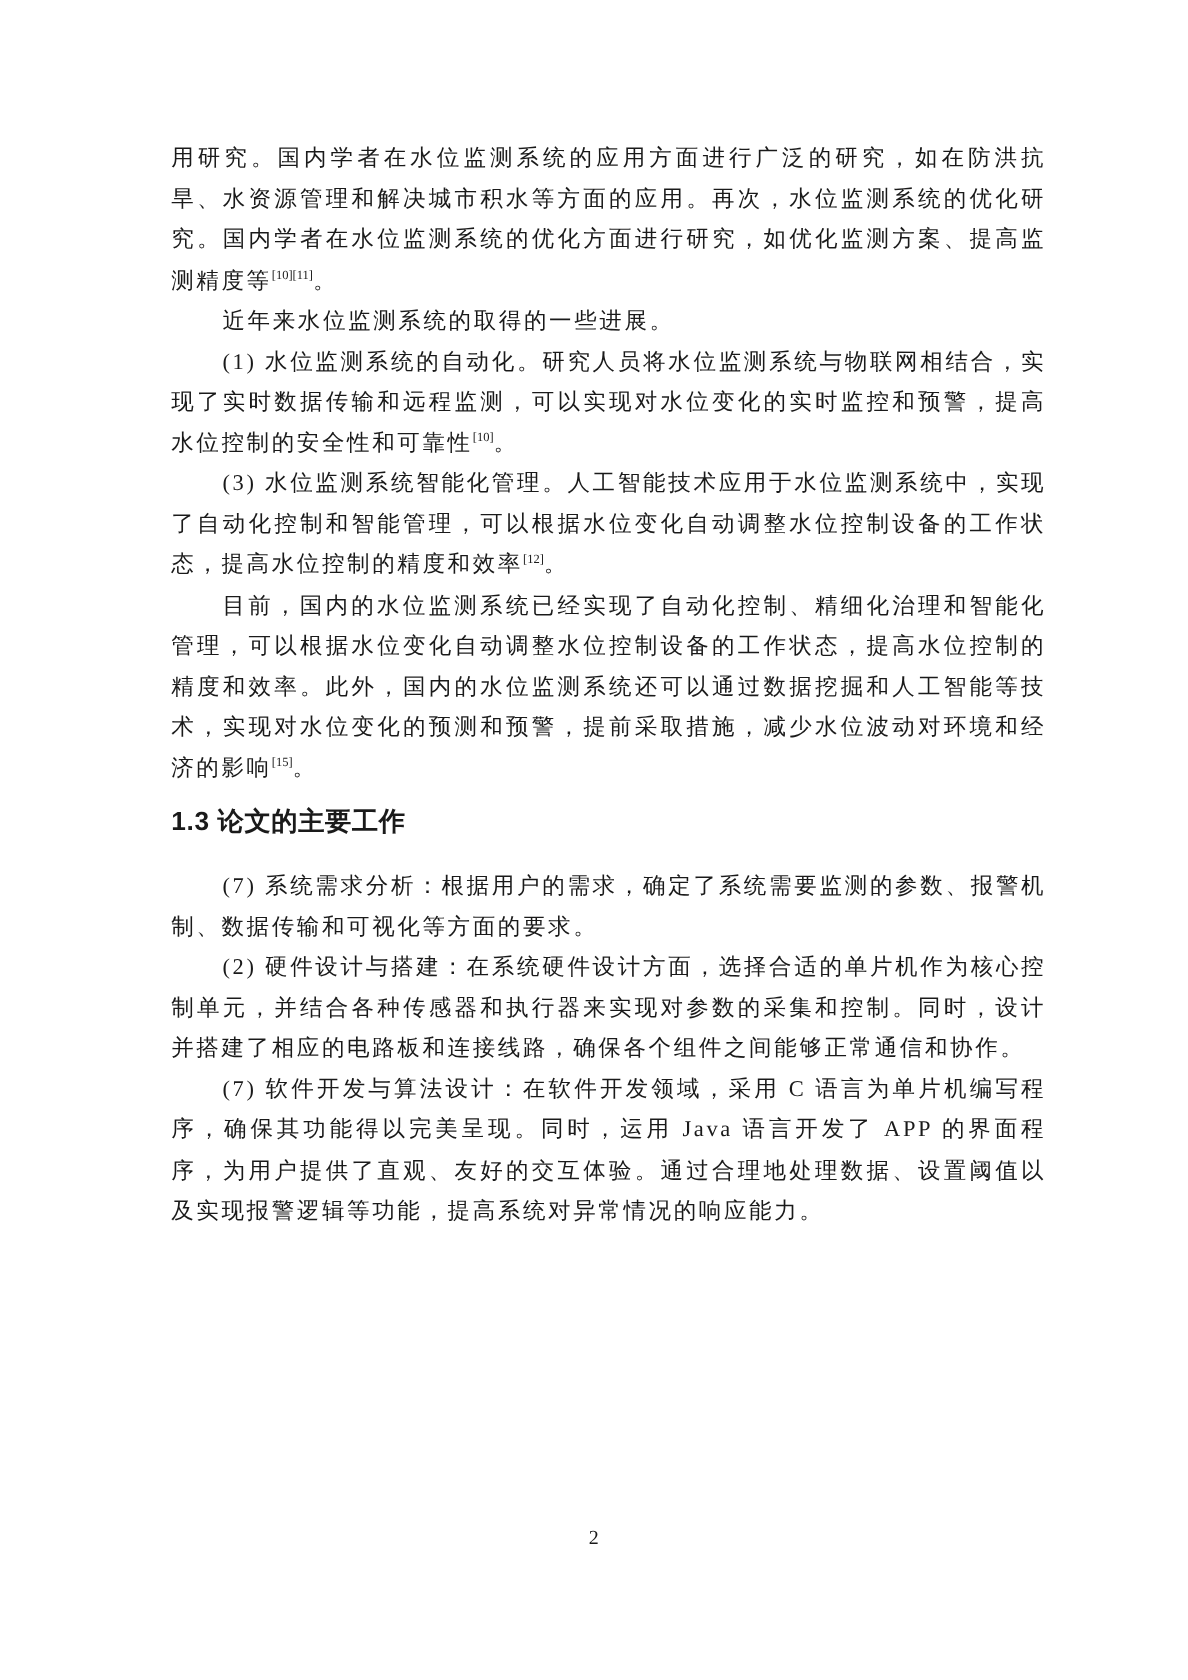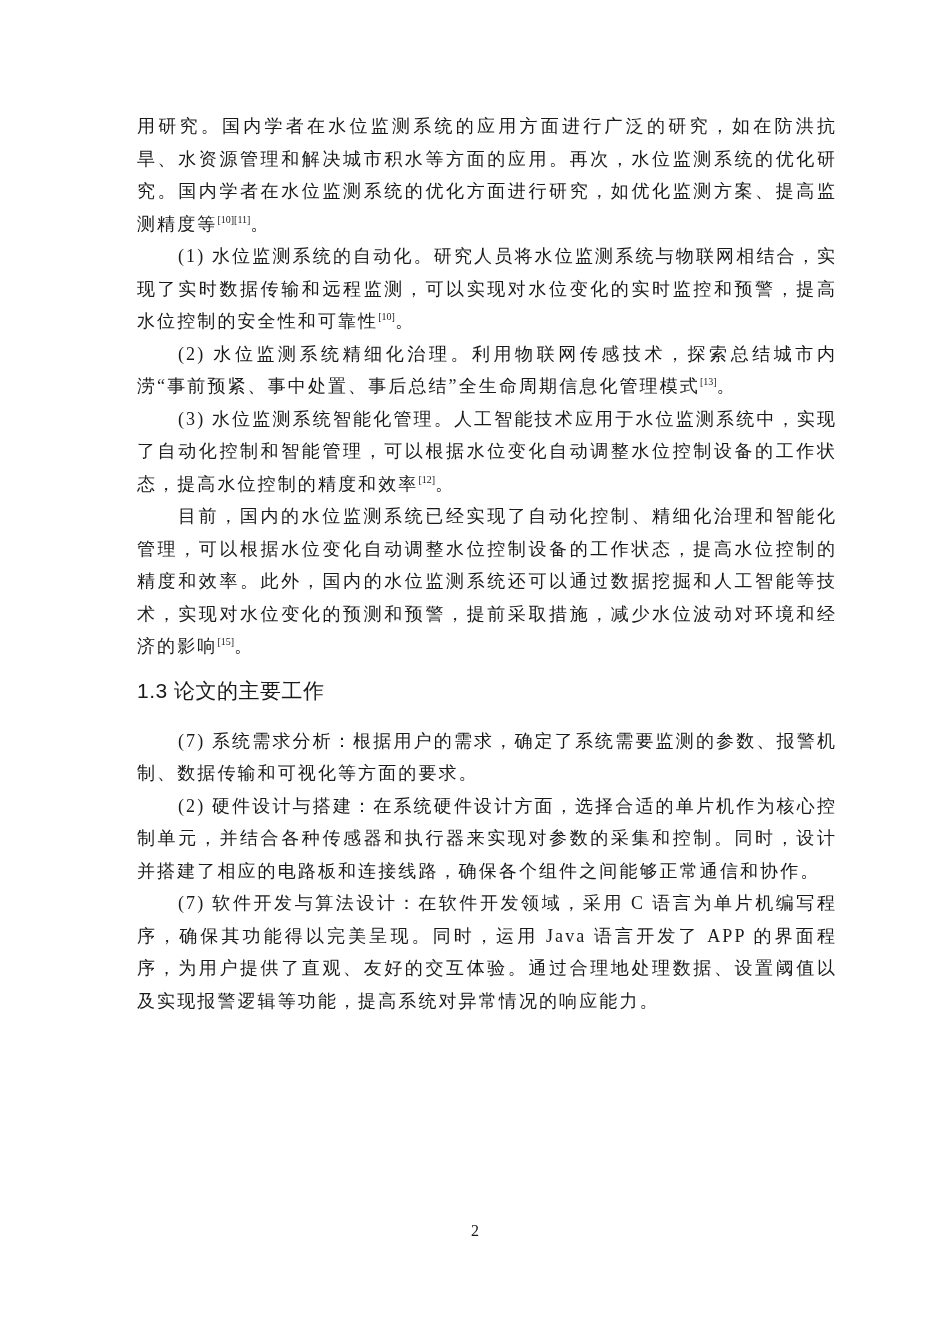--- a/index.html
+++ b/index.html
@@ -2,31 +2,31 @@
 <html><head>
 <meta charset="utf-8">
 <style>
   html, body { margin: 0; padding: 0; background: #ffffff; }
   body { width: 950px; height: 1344px; position: relative; overflow: hidden;
          font-family: "Liberation Serif", "DejaVu Serif", serif; color: #1a1a1a; }
   .page { position: absolute; left: 137px; top: 110px; width: 700px; }
   .p { font-size: 18px; line-height: 32.5px; margin: 0 0 0 0; text-align: justify; text-align-last: left; letter-spacing: 2.1px; }
   .indent { text-indent: 41px; }
   .sup { font-size: 10px; vertical-align: super; line-height: 0; letter-spacing: 0; }
-  .h2 { font-family: "Liberation Sans", "DejaVu Sans", sans-serif; font-size: 21px; font-weight: normal;
+  .h2 { font-family: "Liberation Sans", "DejaVu Sans", sans-serif; font-size: 21px; font-weight: bold;
         margin: 12px 0 18px 0; line-height: 32px; letter-spacing: 0.5px; }
   .pagenum { position: absolute; top: 1222px; left: 0; width: 950px; text-align: center; font-size: 16px; }
 </style>
 </head>
 <body>
 
 <div class="page">
   <p class="p"><span>用研究。国内学者在水位监测系统的应用方面进行广泛的研究，如在防洪抗旱、水资源管理和解决城市积水等方面的应用。再次，水位监测系统的优化研究。国内学者在水位监测系统的优化方面进行研究，如优化监测方案、提高监测精度等</span><span class="sup">[10][11]</span><span>。</span></p>
+  <p class="p indent"><span>近年来水位监测系统的取得的一些进展。</span></p>
   <p class="p indent"><span>(1) 水位监测系统的自动化。研究人员将水位监测系统与物联网相结合，实现了实时数据传输和远程监测，可以实现对水位变化的实时监控和预警，提高水位控制的安全性和可靠性</span><span class="sup">[10]</span><span>。</span></p>
-  <p class="p indent"><span>(2) 水位监测系统精细化治理。利用物联网传感技术，探索总结城市内涝“事前预紧、事中处置、事后总结”全生命周期信息化管理模式</span><span class="sup">[13]</span><span>。</span></p>
   <p class="p indent"><span>(3) 水位监测系统智能化管理。人工智能技术应用于水位监测系统中，实现了自动化控制和智能管理，可以根据水位变化自动调整水位控制设备的工作状态，提高水位控制的精度和效率</span><span class="sup">[12]</span><span>。</span></p>
   <p class="p indent"><span>目前，国内的水位监测系统已经实现了自动化控制、精细化治理和智能化管理，可以根据水位变化自动调整水位控制设备的工作状态，提高水位控制的精度和效率。此外，国内的水位监测系统还可以通过数据挖掘和人工智能等技术，实现对水位变化的预测和预警，提前采取措施，减少水位波动对环境和经济的影响</span><span class="sup">[15]</span><span>。</span></p>
 
   <h2 class="h2">1.3 论文的主要工作</h2>
 
   <p class="p indent"><span>(7) 系统需求分析：根据用户的需求，确定了系统需要监测的参数、报警机制、数据传输和可视化等方面的要求。</span></p>
   <p class="p indent"><span>(2) 硬件设计与搭建：在系统硬件设计方面，选择合适的单片机作为核心控制单元，并结合各种传感器和执行器来实现对参数的采集和控制。同时，设计并搭建了相应的电路板和连接线路，确保各个组件之间能够正常通信和协作。</span></p>
   <p class="p indent"><span>(7) 软件开发与算法设计：在软件开发领域，采用 C 语言为单片机编写程序，确保其功能得以完美呈现。同时，运用 Java 语言开发了 APP 的界面程序，为用户提供了直观、友好的交互体验。通过合理地处理数据、设置阈值以及实现报警逻辑等功能，提高系统对异常情况的响应能力。</span></p>
 </div>
 

